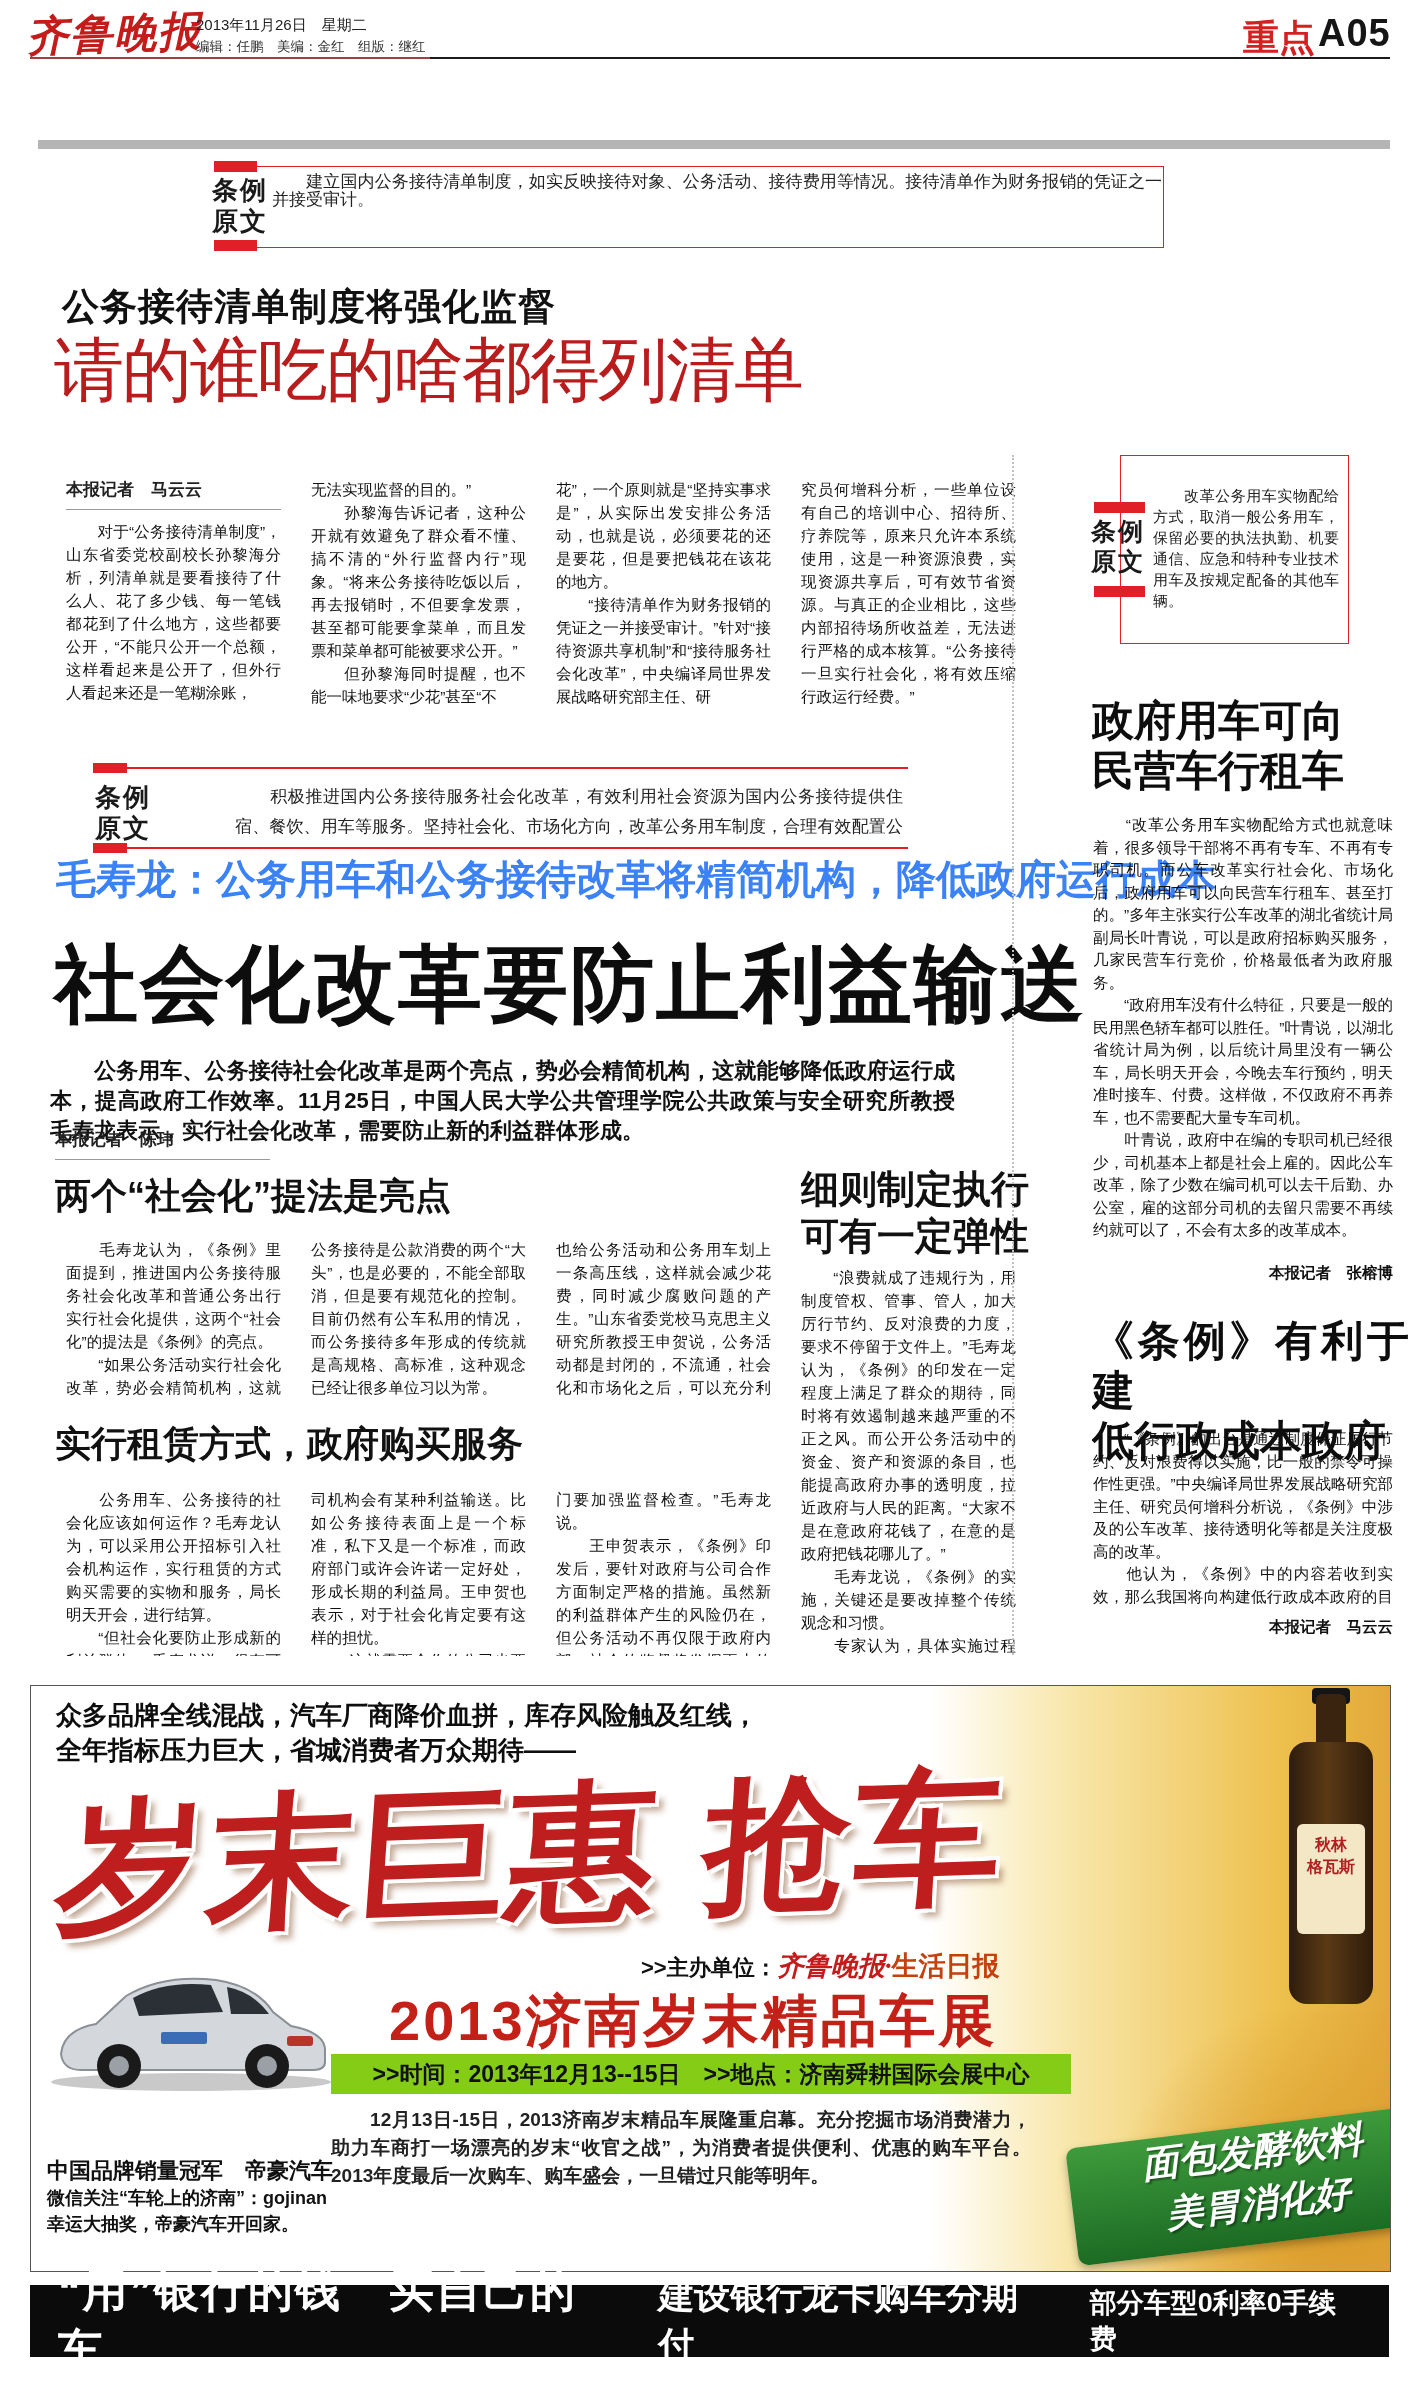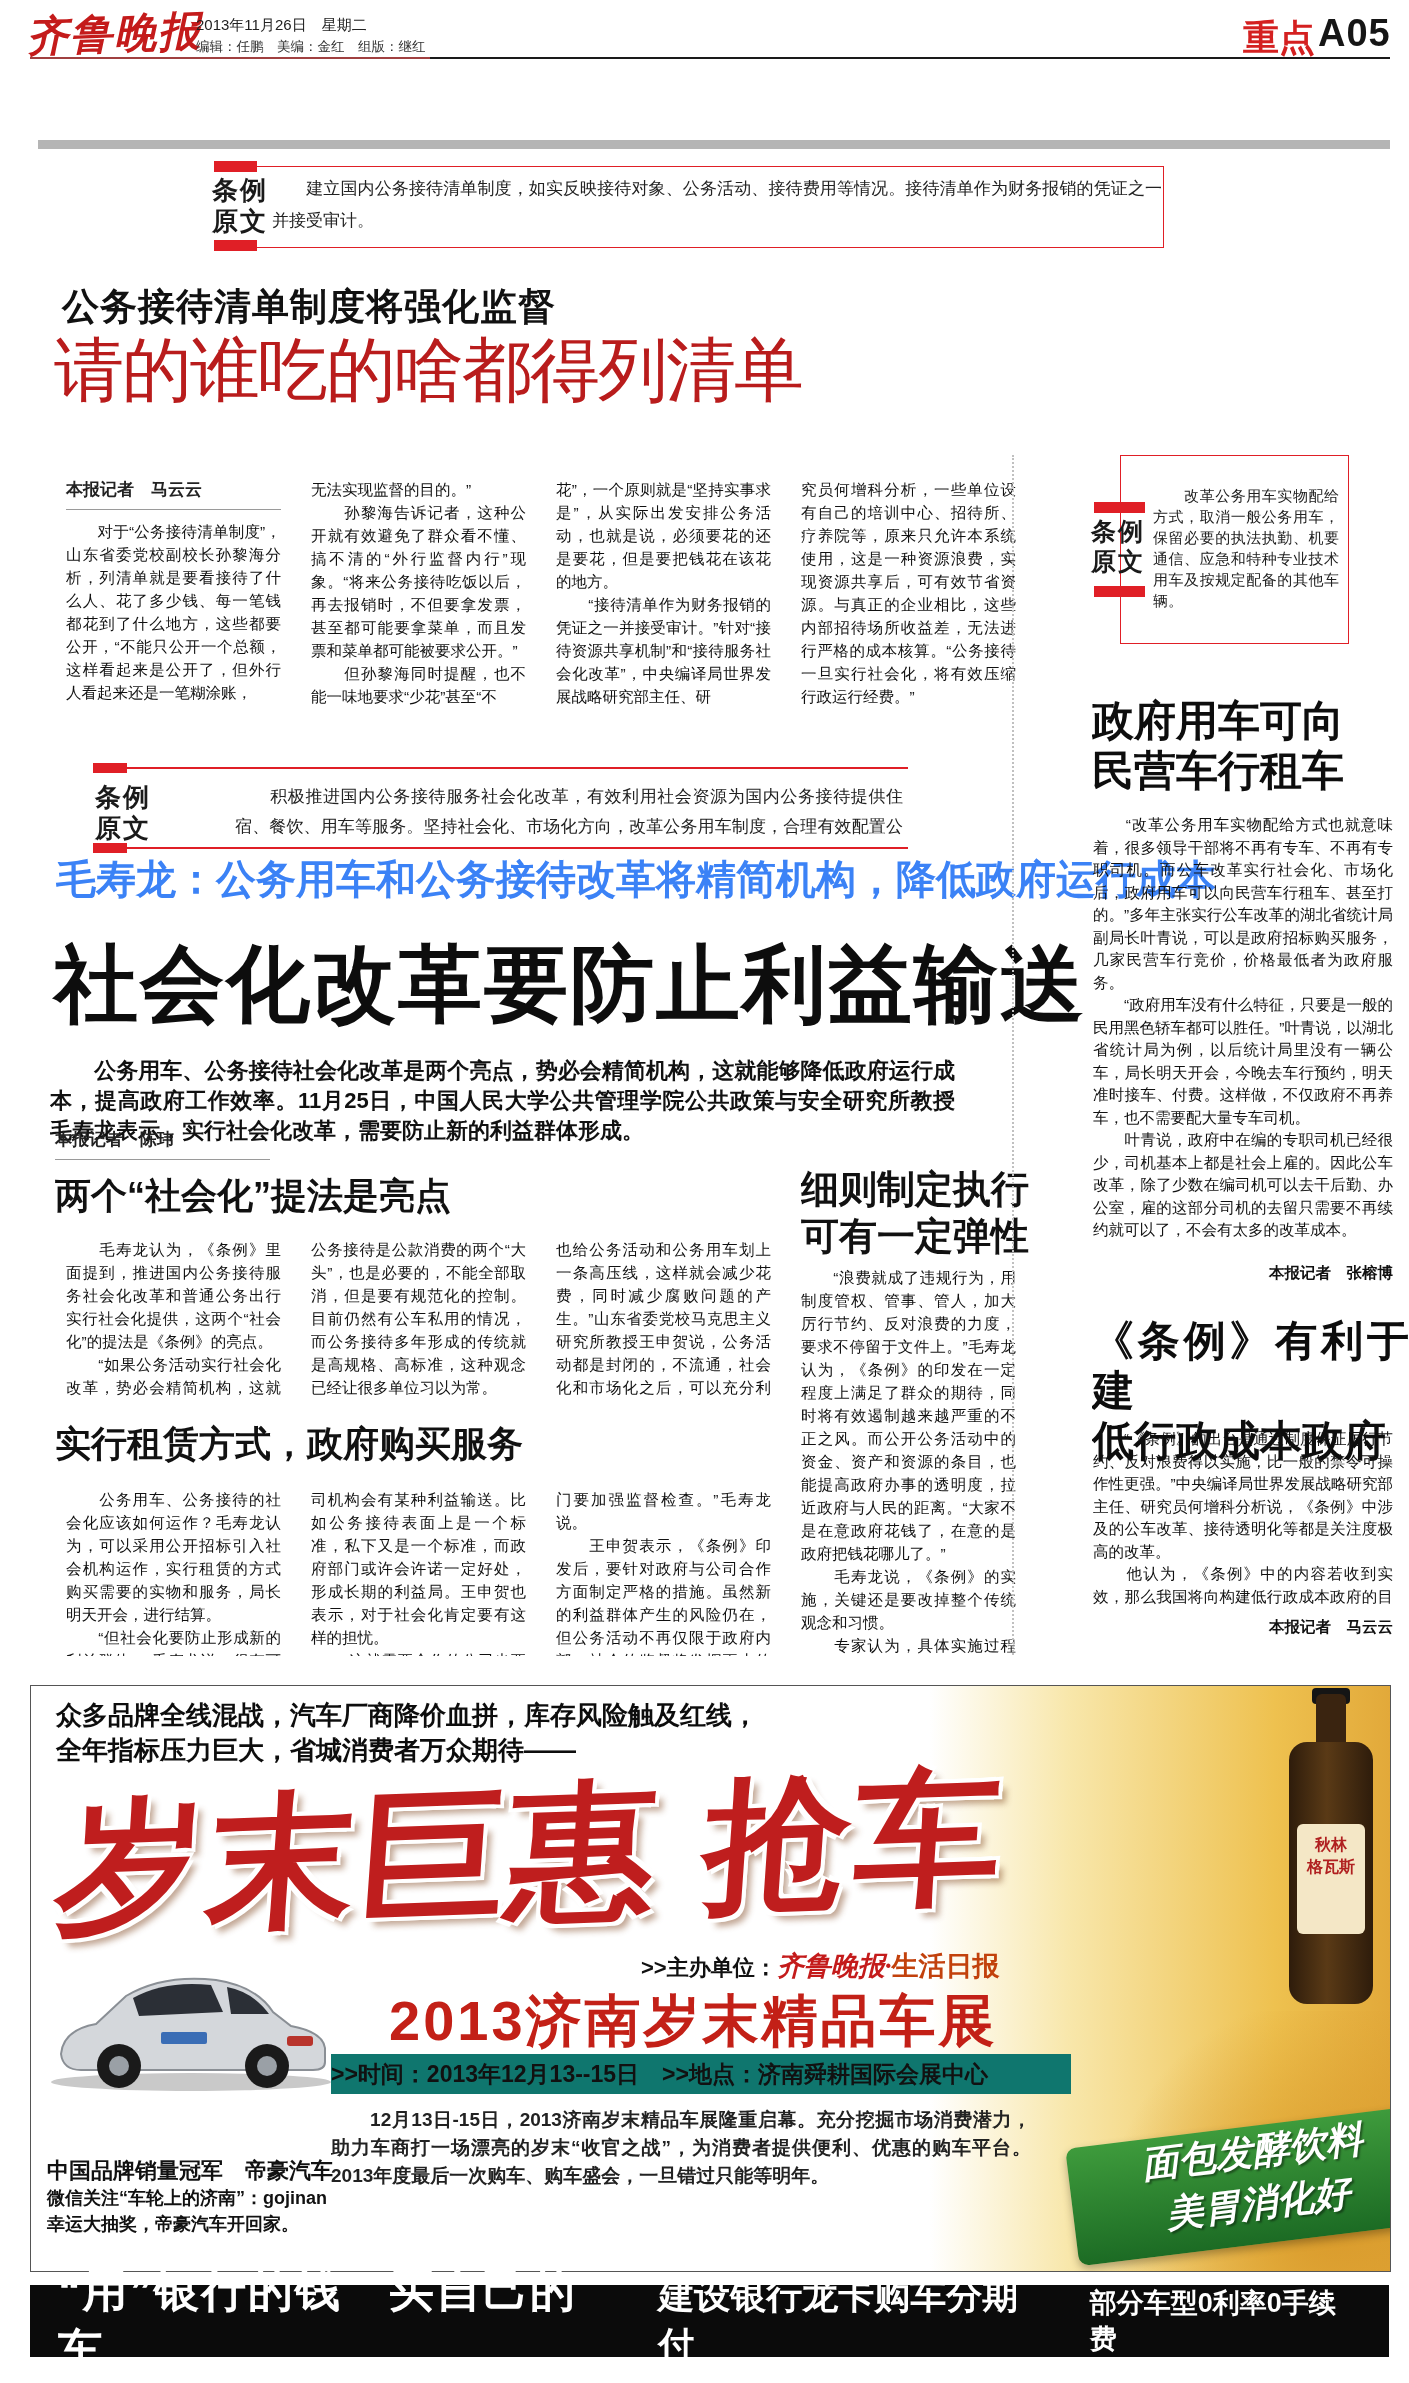--- a/index.html
+++ b/index.html
@@ -46,22 +46,22 @@
   .ad-gold2{position:absolute;right:0;bottom:0;width:300px;height:260px;
            background:radial-gradient(circle at 80% 80%,#d99a2b 0,rgba(217,154,43,0) 70%);}
   .ad-teaser{left:25px;top:12px;font-size:26px;font-weight:bold;line-height:35px;color:#0d0d0d;white-space:pre-line;}
   .ad-title{left:28px;top:70px;font-size:146px;font-weight:900;color:#bf1e1e;
             transform:skewX(-6deg) rotate(-2deg);letter-spacing:4px;
             text-shadow:4px 4px 0 #fff,-4px -4px 0 #fff,4px -4px 0 #fff,-4px 4px 0 #fff,8px 8px 6px rgba(120,60,20,.45);}
   .ad-org{left:610px;top:262px;font-size:22px;font-weight:bold;color:#111;}
   .ad-org .brand1{color:#c41b1b;font-size:27px;font-style:italic;font-family:"Liberation Serif",serif;}
   .ad-org .brand2{color:#c2410c;font-size:27px;}
   .ad-event{left:358px;top:298px;font-size:56px;font-weight:900;color:#c32017;letter-spacing:3px;}
-  .ad-sched{left:300px;top:368px;width:740px;height:40px;background:#0f766e;color:#111;
-            font-size:23px;font-weight:bold;line-height:40px;text-align:left;}
+  .ad-sched{left:300px;top:368px;width:740px;height:40px;background:#84cc16;color:#111;
+            font-size:23px;font-weight:bold;line-height:40px;text-align:center;}
   .ad-body{left:300px;top:420px;width:700px;font-size:19px;font-weight:bold;line-height:28px;color:#222;}
   .ad-cap1{left:16px;top:470px;font-size:22px;font-weight:900;}
   .ad-cap2{left:16px;top:500px;font-size:18px;font-weight:bold;}
   .ad-cap3{left:16px;top:526px;font-size:18px;font-weight:bold;}
   .car{left:10px;top:250px;}
   .bottle{left:1258px;top:8px;width:84px;height:310px;}
   .bottle .neck{position:absolute;left:27px;top:0;width:30px;height:55px;background:#3a2410;border-radius:6px 6px 0 0;}
   .bottle .cap{position:absolute;left:23px;top:-6px;width:38px;height:16px;background:#151515;border-radius:4px;}
   .bottle .bod{position:absolute;left:0;top:48px;width:84px;height:262px;background:linear-gradient(90deg,#2e1c0b,#5a3a16 45%,#2e1c0b);border-radius:18px;}
   .bottle .lab{position:absolute;left:8px;top:130px;width:68px;height:110px;background:#f4e7c6;border-radius:6px;
@@ -89,21 +89,21 @@
   <div class="abs page-no">A05</div>
   <div class="abs head-rule-red"></div>
   <div class="abs head-rule"></div>
   <div class="abs grayband"></div>
 
   <div class="abs" id="box1">
     <div class="abs redbar" style="left:-2px;top:-6px;width:43px;height:11px;"></div>
     <div class="abs tl-label" style="left:-4px;top:8px;">条例
 原文</div>
     <div class="abs redbar" style="left:-2px;top:73px;width:43px;height:11px;"></div>
-    <div class="abs quote flow" style="left:56px;top:6px;width:890px;height:66px;line-height:32px;">　　建立国内公务接待清单制度，如实反映接待对象、公务活动、接待费用等情况。接待清单作为财务报销的凭证之一并接受审计。</div>
+    <div class="abs quote flow" style="left:56px;top:6px;width:890px;height:66px;line-height:18px;">　　建立国内公务接待清单制度，如实反映接待对象、公务活动、接待费用等情况。接待清单作为财务报销的凭证之一并接受审计。</div>
   </div>
 
   <div class="abs kicker1">公务接待清单制度将强化监督</div>
   <div class="abs headline1">请的谁吃的啥都得列清单</div>
 
   <div class="abs" style="left:66px;top:478px;width:215px;">
     <div class="byline">本报记者　马云云</div>
   </div>
   <div class="abs col flow" style="left:66px;top:520px;height:188px;">　　对于“公务接待清单制度”，山东省委党校副校长孙黎海分析，列清单就是要看接待了什么人、花了多少钱、每一笔钱都花到了什么地方，这些都要公开，“不能只公开一个总额，这样看起来是公开了，但外行人看起来还是一笔糊涂账，</div>
   <div class="abs col flow" style="left:311px;top:478px;height:230px;">无法实现监督的目的。”

